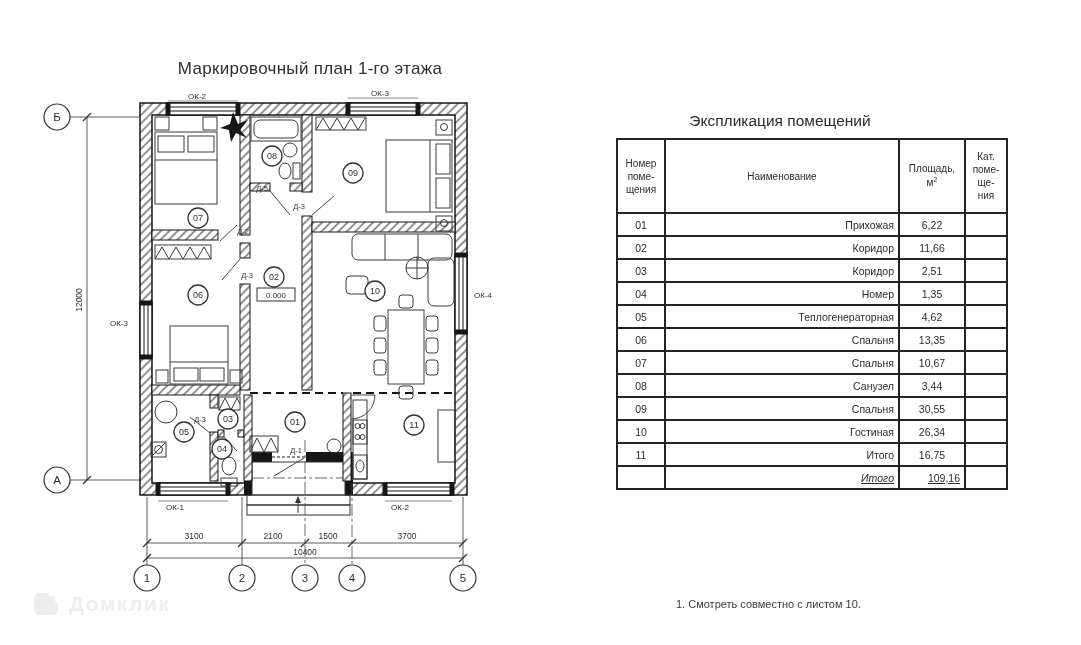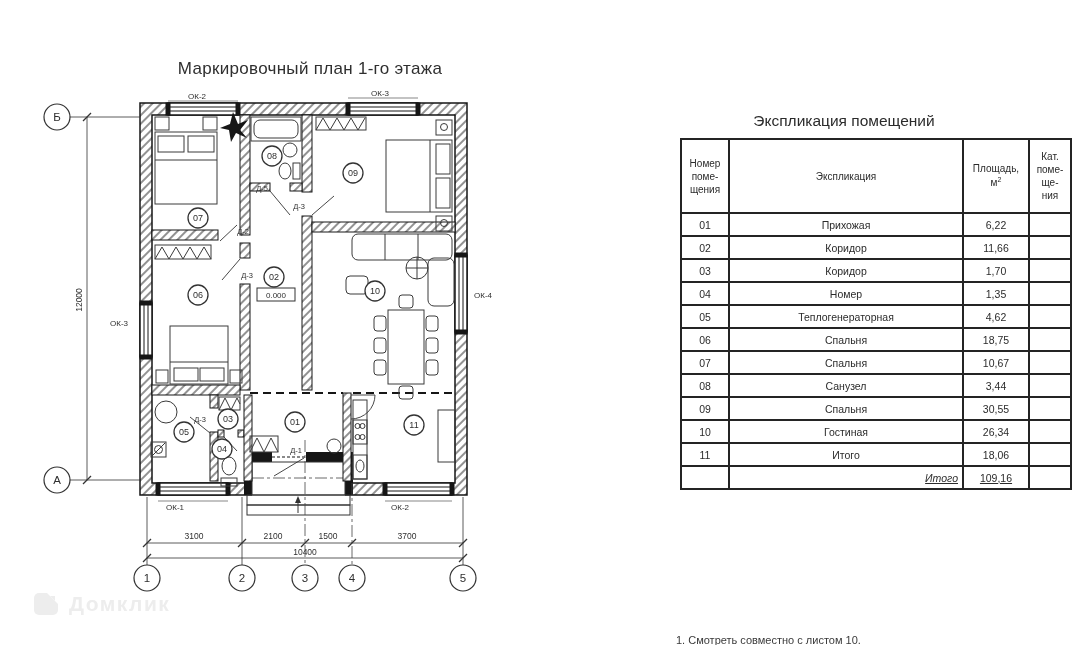--- a/index.html
+++ b/index.html
@@ -8,37 +8,37 @@
   .plan-svg{position:absolute;left:0;top:0;}
   svg text{font-family:"Liberation Sans",sans-serif;fill:#2f2f2f;}
   .t-title{font-size:17px;letter-spacing:.3px;}
   .t-room{font-size:9px;}
   .t-axis{font-size:11.5px;}
   .t-dim{font-size:8.5px;}
   .t-win{font-size:8px;}
   .t-door{font-size:7.5px;}
   .t-level{font-size:8px;}
 
-  .expl{position:absolute;left:680px;top:112px;width:328px;}
+  .expl{position:absolute;left:616px;top:112px;width:328px;}
   .expl-title{text-align:center;font-size:15.5px;margin:0 0 8px 0;font-weight:normal;color:#2b2b2b;}
   table.expl-tbl{border-collapse:collapse;width:392px;table-layout:fixed;}
   .expl-tbl th,.expl-tbl td{border:2px solid #242424;font-weight:normal;
       font-size:10.5px;color:#2b2b2b;padding:1px 4px;overflow:hidden;}
   .expl-tbl th{text-align:center;vertical-align:middle;line-height:1.3;
       white-space:pre-line;font-size:10px;height:70px;}
   .expl-tbl td{height:19px;}
   .c-num{text-align:center;}
-  .c-name{text-align:center;padding-left:7px;}
+  .c-name{text-align:right;padding-left:7px;}
   .c-area{text-align:center;}
   .c-cat{text-align:center;}
   .total-label{text-align:right;font-weight:bold;font-style:italic;padding-right:6px;text-decoration:underline;}
-  .total-value{text-align:center;font-weight:bold;text-decoration:underline;}
+  .total-value{text-align:right;font-weight:bold;text-decoration:underline;}
   sup{font-size:7px;}
 
-  .note{position:absolute;left:676px;top:634px;font-size:11px;color:#3a3a3a;}
+  .note{position:absolute;left:676px;top:598px;font-size:11px;color:#3a3a3a;}
 
   .wm{position:absolute;left:34px;top:592px;display:flex;align-items:center;gap:9px;}
   .wm-text{font-size:21px;font-weight:bold;letter-spacing:1.5px;color:#ededed;}
 </style>
 </head>
 <body>
 
 <svg class="plan-svg" width="560" height="645" viewBox="0 0 560 645">
   <defs>
     <pattern id="hatch" patternUnits="userSpaceOnUse" width="6" height="6" patternTransform="rotate(45)">
@@ -388,21 +388,21 @@
         <col style="width:48px">
         <col style="width:234px">
         <col style="width:66px">
         <col style="width:42px">
       </colgroup>
     <thead>
       <tr>
         <th>Номер
 поме-
 щения</th>
-        <th>Экспликация</th>
+        <th>Наименование</th>
         <th><span>Площадь,</span><br><span>м</span><sup>2</sup></th>
         <th>Кат.
 поме-
 ще-
 ния</th>
       </tr>
     </thead>
     <tbody>
       <tr>
           <td class="c-num">01</td>
@@ -412,39 +412,39 @@
         </tr>
       <tr>
           <td class="c-num">02</td>
           <td class="c-name">Коридор</td>
           <td class="c-area">11,66</td>
           <td class="c-cat"></td>
         </tr>
       <tr>
           <td class="c-num">03</td>
           <td class="c-name">Коридор</td>
-          <td class="c-area">1,70</td>
+          <td class="c-area">2,51</td>
           <td class="c-cat"></td>
         </tr>
       <tr>
           <td class="c-num">04</td>
           <td class="c-name">Номер</td>
           <td class="c-area">1,35</td>
           <td class="c-cat"></td>
         </tr>
       <tr>
           <td class="c-num">05</td>
           <td class="c-name">Теплогенераторная</td>
           <td class="c-area">4,62</td>
           <td class="c-cat"></td>
         </tr>
       <tr>
           <td class="c-num">06</td>
           <td class="c-name">Спальня</td>
-          <td class="c-area">18,75</td>
+          <td class="c-area">13,35</td>
           <td class="c-cat"></td>
         </tr>
       <tr>
           <td class="c-num">07</td>
           <td class="c-name">Спальня</td>
           <td class="c-area">10,67</td>
           <td class="c-cat"></td>
         </tr>
       <tr>
           <td class="c-num">08</td>
@@ -460,21 +460,21 @@
         </tr>
       <tr>
           <td class="c-num">10</td>
           <td class="c-name">Гостиная</td>
           <td class="c-area">26,34</td>
           <td class="c-cat"></td>
         </tr>
       <tr>
           <td class="c-num">11</td>
           <td class="c-name">Итого</td>
-          <td class="c-area">18,06</td>
+          <td class="c-area">16,75</td>
           <td class="c-cat"></td>
         </tr>
       <tr>
         <td class="c-num"></td>
         <td class="total-label">Итого</td>
         <td class="total-value">109,16</td>
         <td class="c-cat"></td>
       </tr>
     </tbody>
   </table>

